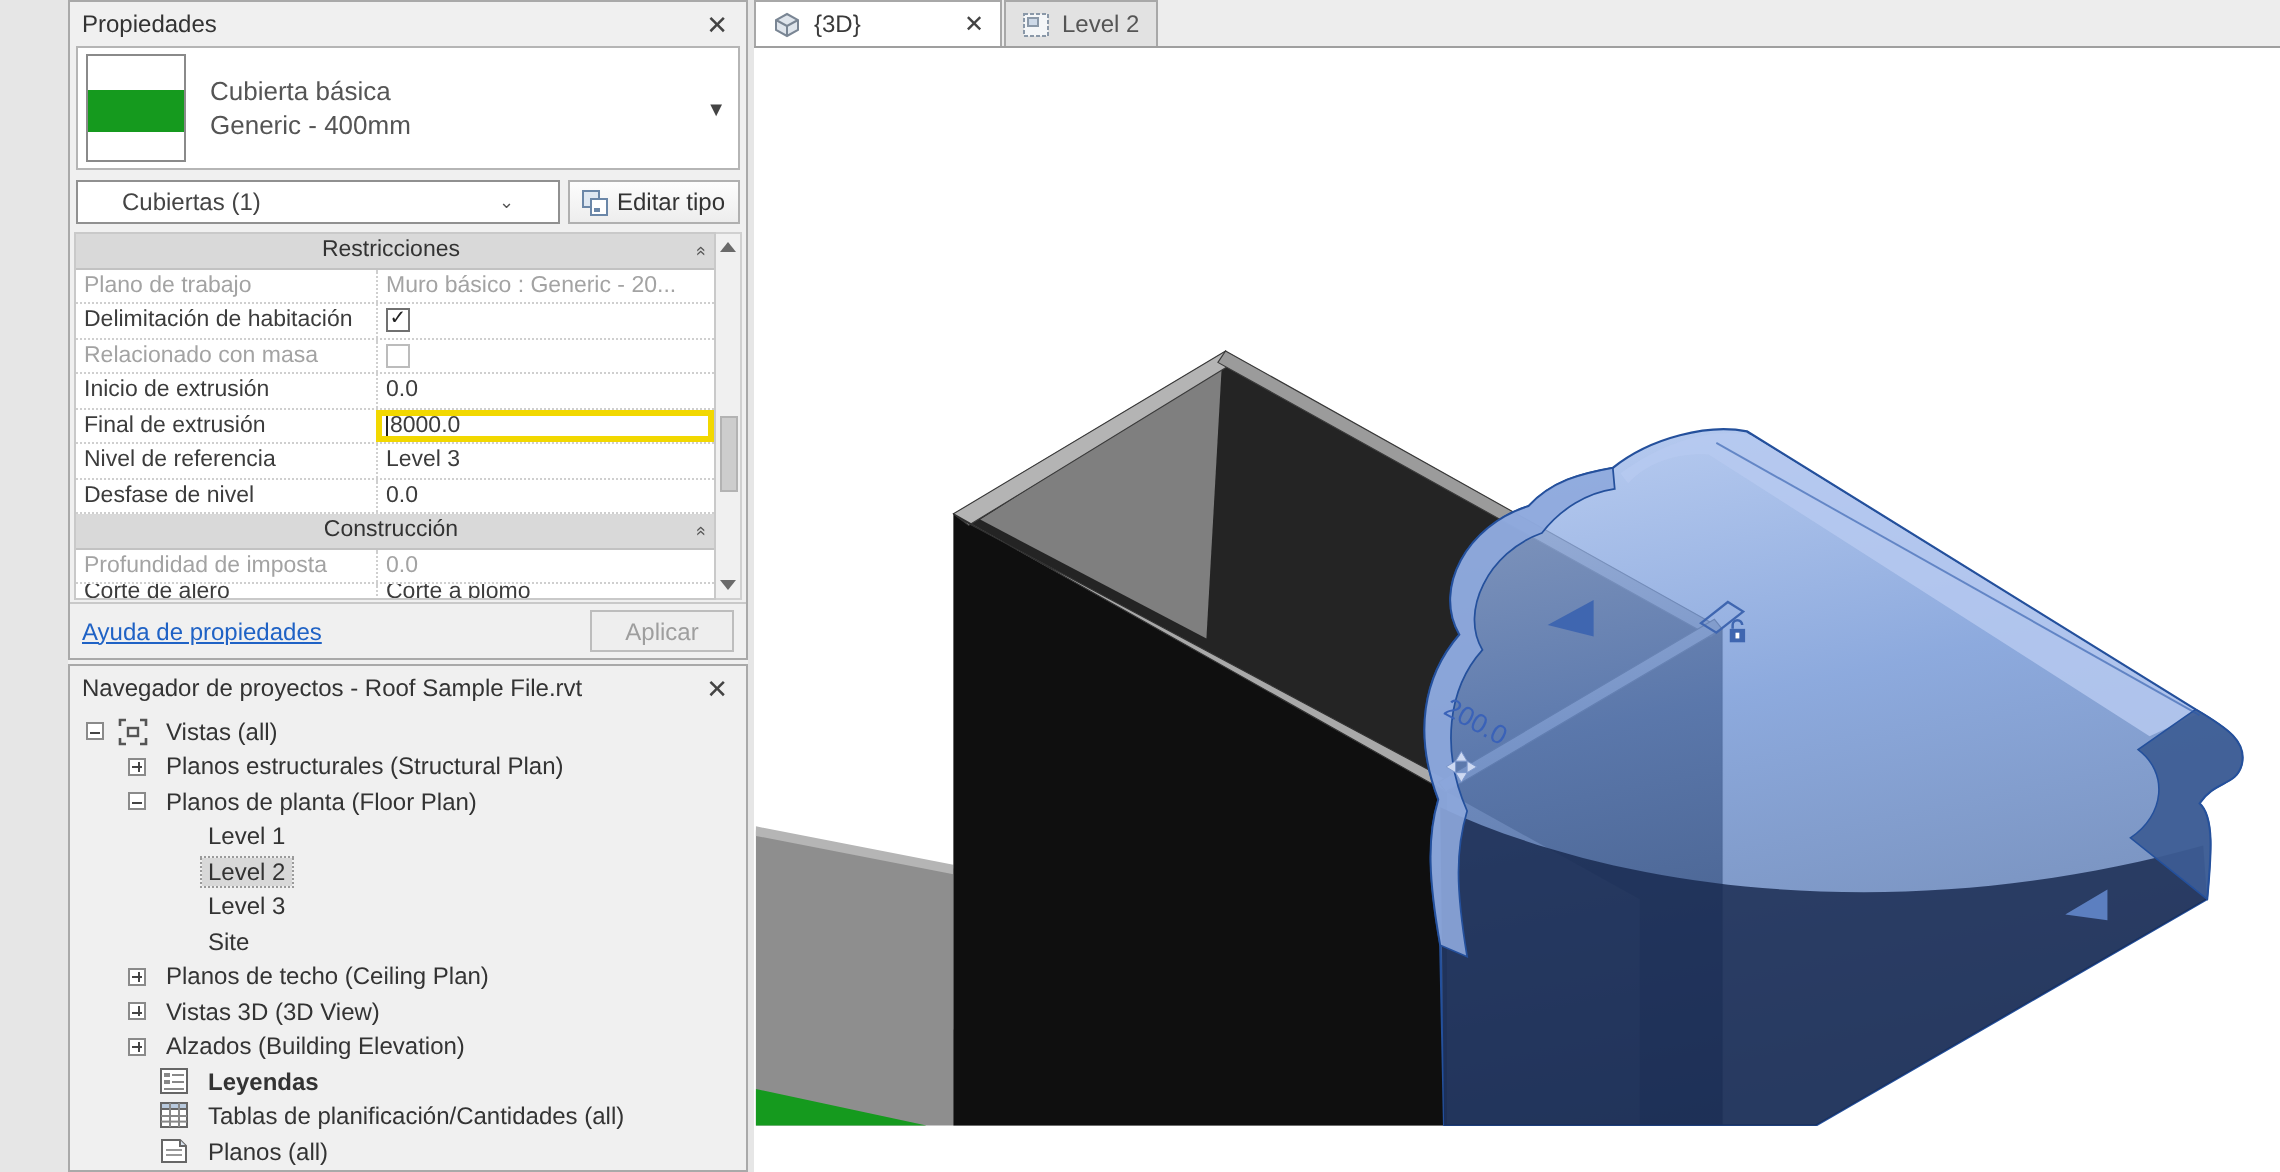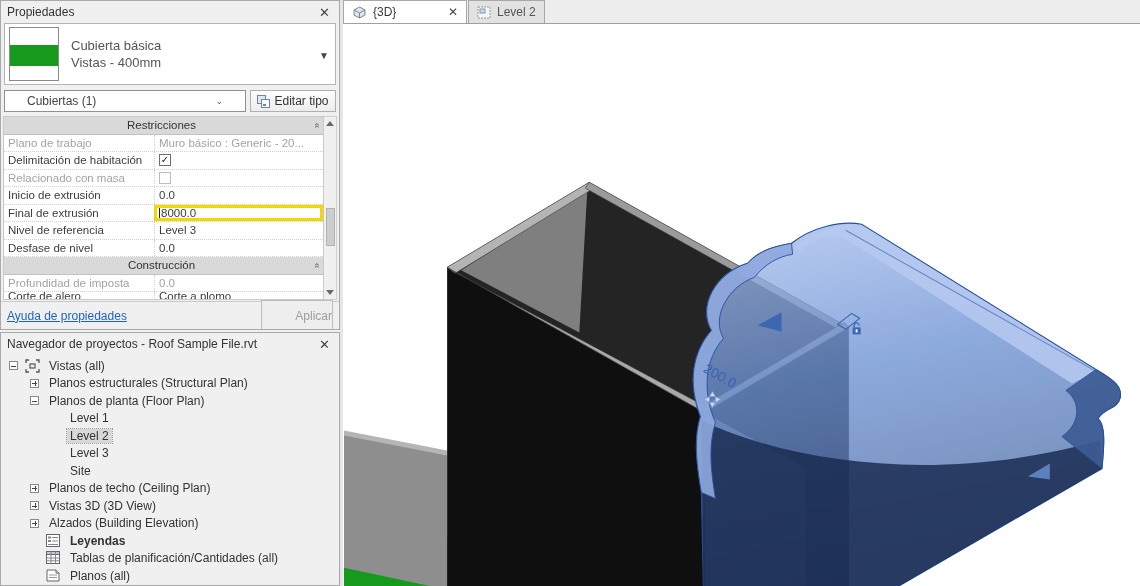--- a/index.html
+++ b/index.html
@@ -1,21 +1,21 @@
 <!DOCTYPE html>
 <html><head>
 <meta charset="utf-8">
 <style>
   * { box-sizing: border-box; margin: 0; padding: 0; }
   html,body { width:1140px; height:586px; overflow:hidden;
     font-family:"Liberation Sans", sans-serif; background:#e6e6e6; }
   #app { display:flex; width:1140px; height:586px; }
 
   
-  #left-col { width:340px; display:flex; flex-direction:column; background:#f0f0f0; }
+  #left-col { width:340px; display:flex; flex-direction:column; background:#f0f0f0;margin-left:34px; }
   .panel { background:#f0f0f0; border:1px solid #a9a9a9; display:flex; flex-direction:column; overflow:hidden; }
   #props-panel { height:330px; }
   #browser-panel { flex:1; margin-top:2px; }
   .titlebar { height:22px; display:flex; align-items:center; padding:0 6px;
     font-size:12px; color:#333; flex:none; }
   .titlebar .spacer { flex:1; }
   .close-x { font-size:13px; color:#444; cursor:pointer; padding:0 3px; line-height:1; }
 
   
   #type-selector { margin:0 3px; background:#fff; border:1px solid #b5b5b5;
@@ -63,22 +63,22 @@
   .tri-up { width:0;height:0;border-left:4px solid transparent;border-right:4px solid transparent;border-bottom:5px solid #6a6a6a; }
   .tri-dn { width:0;height:0;border-left:4px solid transparent;border-right:4px solid transparent;border-top:5px solid #6a6a6a; }
   #grid-thumb { width:9px; height:38px; background:#cdcdcd; border:1px solid #b3b3b3; margin-top:78px; cursor:pointer; }
   #grid-track-fill { flex:1; }
 
   
   #prop-footer { height:28px; flex:none; display:flex; align-items:center; padding:0 6px;
     border-top:1px solid #c9c9c9; margin-top:1px; }
   #help-link { font-size:12px; color:#1f62c5; text-decoration:underline; cursor:pointer; }
   #prop-footer .spacer { flex:1; }
-  #apply-btn { width:72px; height:31px; background:#eee; border:1px solid #bdbdbd;
-    color:#9e9e9e; font-size:12px;text-align:right; }
+  #apply-btn { width:72px; height:21px; background:#eee; border:1px solid #bdbdbd;
+    color:#9e9e9e; font-size:12px; }
 
   
   #tree { flex:1; overflow:hidden; padding-top:2px; background:#f0f0f0; }
   .titem { display:flex; align-items:center; height:17.5px; font-size:12px; color:#333;
     white-space:nowrap; cursor:default; }
   .titem.clipped { height:7px; overflow:hidden; }
   .exp-slot { width:20px; flex:none; display:flex; align-items:center; justify-content:flex-start; padding-left:4px; }
   .expander { width:9px; height:9px; border:1px solid #8a8a8a; background:#fff;
     position:relative; cursor:pointer; }
   .expander::before { content:""; position:absolute; left:1px; right:1px; top:3.5px; height:1px; background:#444; }
@@ -112,21 +112,21 @@
         <span class="spacer"></span>
         <span class="close-x">✕</span>
       </div>
 
       <div id="type-selector">
         <div id="type-swatch">
           <div class="band" id="swatch-band" style="background: rgb(21, 154, 30);"></div>
         </div>
         <div id="type-text">
           <div>Cubierta básica</div>
-          <div>Vistas - 400mm</div>
+          <div>Generic - 400mm</div>
         </div>
         <span id="type-dropdown">▼</span>
       </div>
 
       <div id="filter-row">
         <div id="filter-combo">
           <span>Cubiertas (1)</span>
           <span class="spacer"></span>
           <span style="font-size:9px;color:#555;">⌄</span>
         </div>

